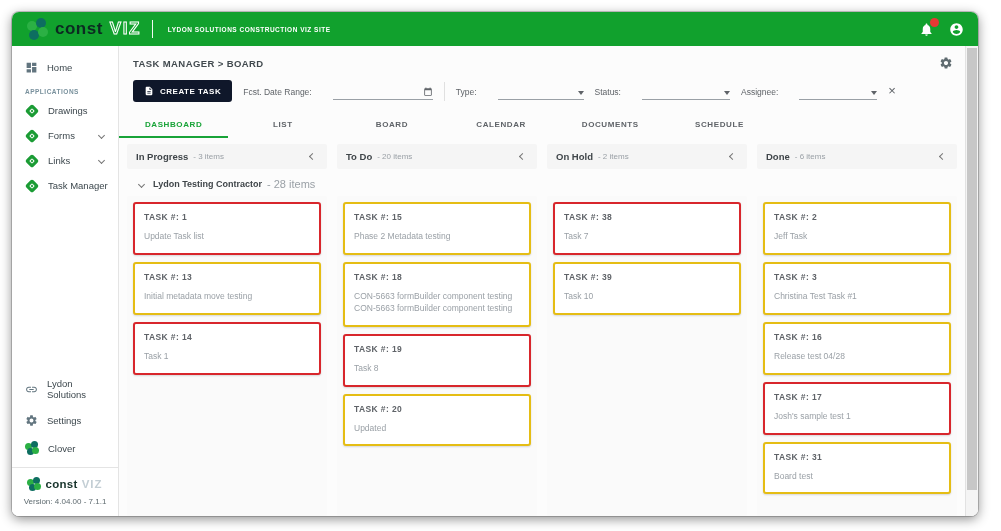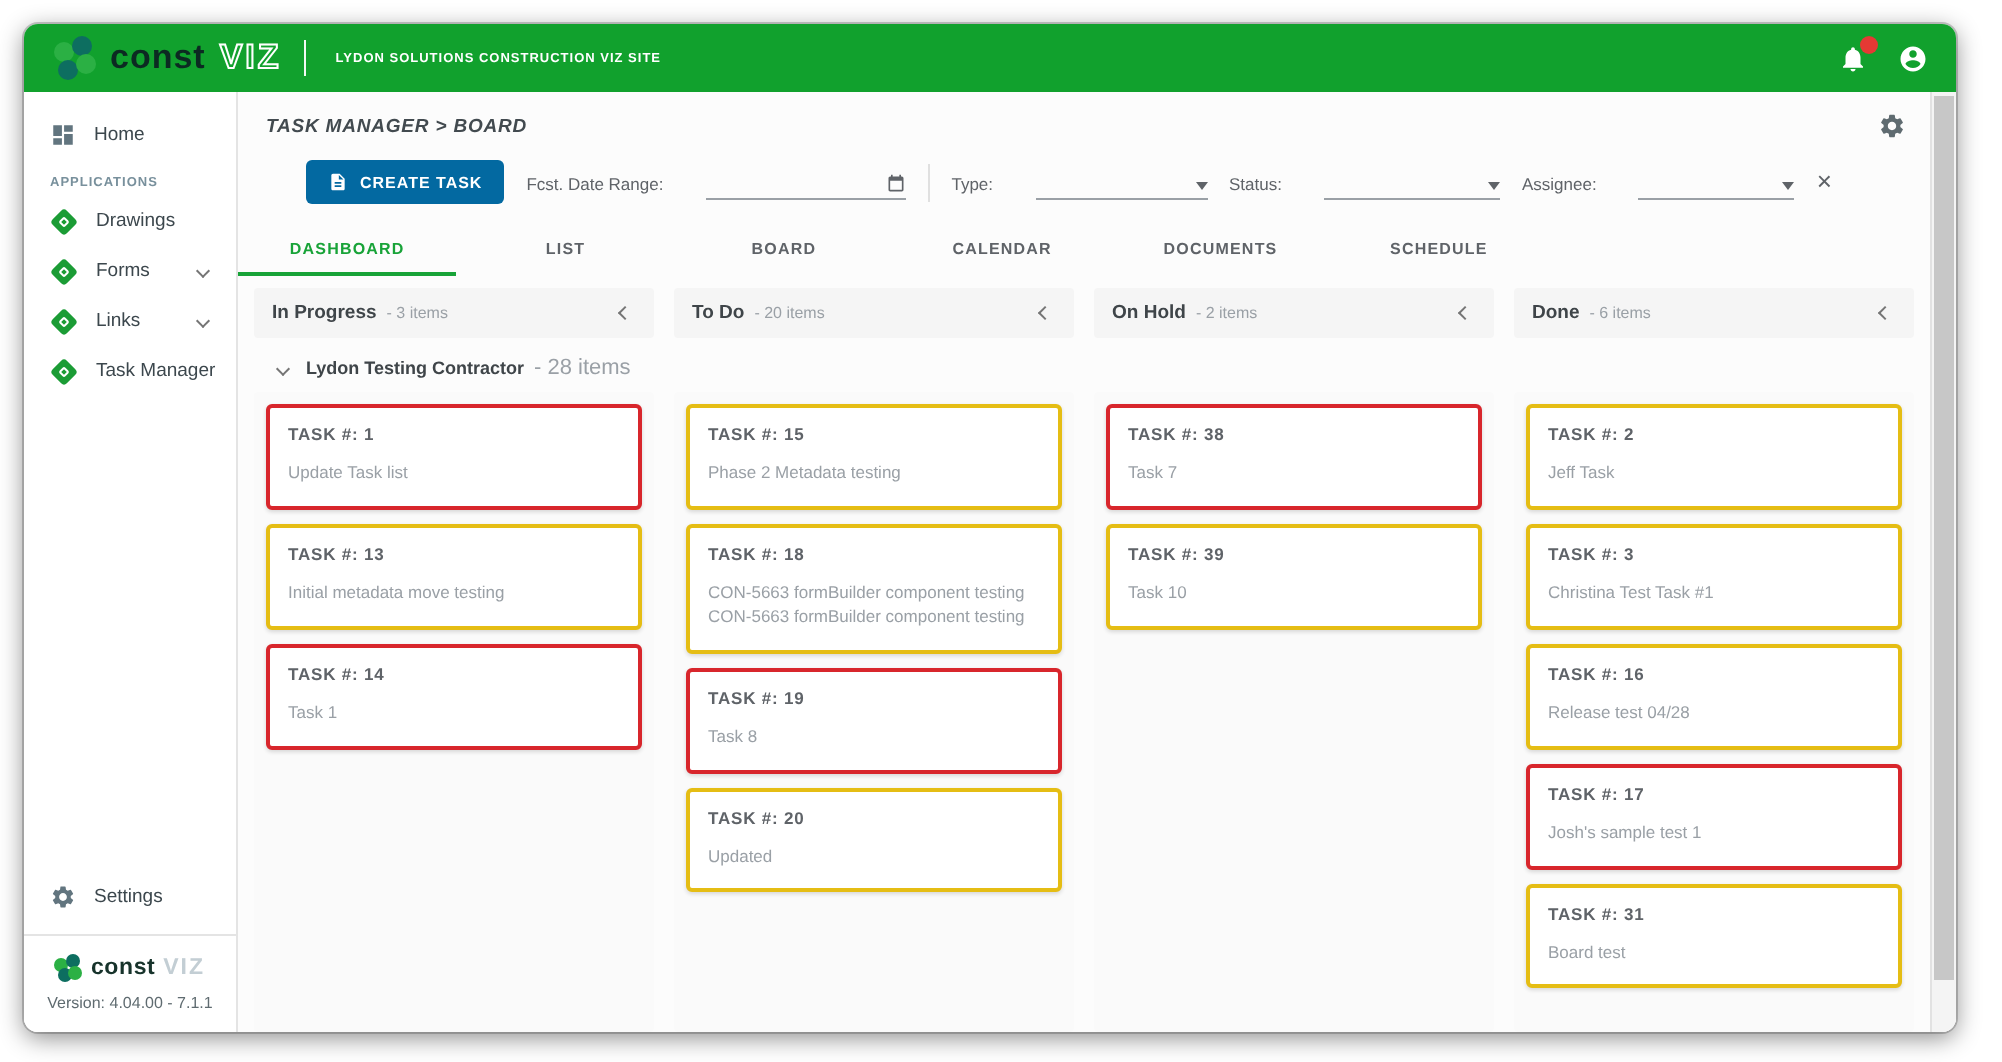--- a/index.html
+++ b/index.html
@@ -50,26 +50,26 @@
   .mini-clover .l4 { left:7px; top:6px; width:7px; height:7px; background:#2bb044; }
   .side-logo-box { border-top:1px solid #e4e4e4; margin-top:5px; padding:9px 4px 10px; text-align:center; }
   .mini-logo { display:flex; align-items:center; justify-content:center; gap:4px; }
   .mini-const { font-size:11.5px; font-weight:bold; color:#17332b; letter-spacing:.3px; }
   .mini-viz { font-size:11.5px; font-weight:bold; color:#c3ced4; letter-spacing:1px; }
   .version { font-size:8px; color:#5f6b70; margin-top:6px; }
 
   
   .content { flex:1; display:flex; flex-direction:column; min-width:0; }
   .crumb-row { display:flex; align-items:center; padding:10px 12px 2px 14px; }
-  .crumb { font-size:9.5px; font-weight:bold; color:#424a4f; letter-spacing:.4px;font-style:italic; }
+  .crumb { font-size:9.5px; font-weight:bold; color:#424a4f; letter-spacing:.4px; }
   .board-gear { margin-left:auto; width:14px; height:14px; color:#5f6b70; cursor:pointer; }
 
   .filter-row { display:flex; align-items:center; padding:8px 14px 9px; gap:11px; }
-  .create-btn { display:flex; align-items:center; gap:6px; background:#0369a1; color:#fff; font-size:8px; font-weight:bold;
-                letter-spacing:.5px; padding:6px 11px; border-radius:3px; border:none; cursor:pointer; font-family:inherit;margin-left:20px; }
+  .create-btn { display:flex; align-items:center; gap:6px; background:#0f172a; color:#fff; font-size:8px; font-weight:bold;
+                letter-spacing:.5px; padding:6px 11px; border-radius:3px; border:none; cursor:pointer; font-family:inherit; }
   .btn-icon { width:10px; height:10px; color:#fff; }
   .field { display:flex; align-items:flex-end; gap:21px; }
   .field-label { font-size:8.5px; color:#5f6368; padding-bottom:3px; }
   .field-line { display:flex; align-items:flex-end; border-bottom:1px solid #9aa0a6; height:17px; padding-bottom:2px; }
   .field-line input { border:none; outline:none; background:transparent; flex:1; min-width:0; font-size:8.5px; font-family:inherit; }
   .w-date { width:100px; } .w-type { width:86px; } .w-status { width:88px; } .w-assignee { width:78px; }
   .cal-icon { width:10px; height:10px; color:#5f6368; flex:0 0 10px; }
   .tri { width:0; height:0; border-left:3.5px solid transparent; border-right:3.5px solid transparent; border-top:4.5px solid #5f6368; margin-bottom:2px; }
   .vdiv { width:1px; height:19px; background:#e0e0e0; }
   .clear-x { font-size:13px; color:#5f6368; cursor:pointer; line-height:1; padding-bottom:2px; }
@@ -167,24 +167,41 @@
           <div class="side-item">
             <span class="diamond"></span>
             <span>Task Manager</span>
           </div>
         </div>
 
       <div class="side-footer">
         <div class="side-item">
           <span class="side-icon">
             <svg viewBox="0 0 24 24">
+                <path d="M3.9 12c0-1.71 1.39-3.1 3.1-3.1h4V7H7c-2.76 0-5 2.24-5 5s2.24 5 5 5h4v-1.9H7c-1.71 0-3.1-1.39-3.1-3.1zM8 13h8v-2H8v2zm9-6h-4v1.9h4c1.71 0 3.1 1.39 3.1 3.1s-1.39 3.1-3.1 3.1h-4V17h4c2.76 0 5-2.24 5-5s-2.24-5-5-5z"></path>
+              </svg>
+          </span>
+          <span>Lydon Solutions</span>
+        </div>
+        <div class="side-item">
+          <span class="side-icon">
+            <svg viewBox="0 0 24 24">
                 <path d="M19.14 12.94c.04-.3.06-.61.06-.94 0-.32-.02-.64-.07-.94l2.03-1.58a.49.49 0 0 0 .12-.61l-1.92-3.32a.488.488 0 0 0-.59-.22l-2.39.96c-.5-.38-1.03-.7-1.62-.94l-.36-2.54a.484.484 0 0 0-.48-.41h-3.84c-.24 0-.43.17-.47.41l-.36 2.54c-.59.24-1.13.57-1.62.94l-2.39-.96c-.22-.08-.47 0-.59.22L2.74 8.87c-.12.21-.08.47.12.61l2.03 1.58c-.05.3-.09.63-.09.94s.02.64.07.94l-2.03 1.58a.49.49 0 0 0-.12.61l1.92 3.32c.12.22.37.29.59.22l2.39-.96c.5.38 1.03.7 1.62.94l.36 2.54c.05.24.24.41.48.41h3.84c.24 0 .44-.17.47-.41l.36-2.54c.59-.24 1.13-.56 1.62-.94l2.39.96c.22.08.47 0 .59-.22l1.92-3.32c.12-.22.07-.47-.12-.61l-2.01-1.58zM12 15.6c-1.98 0-3.6-1.62-3.6-3.6s1.62-3.6 3.6-3.6 3.6 1.62 3.6 3.6-1.62 3.6-3.6 3.6z"></path>
               </svg>
           </span>
           <span>Settings</span>
+        </div>
+        <div class="side-item">
+          <span class="mini-clover">
+              <i class="l1"></i>
+              <i class="l2"></i>
+              <i class="l3"></i>
+              <i class="l4"></i>
+            </span>
+          <span>Clover</span>
         </div>
         <div class="side-logo-box">
           <div class="mini-logo">
             <span class="mini-clover">
                 <i class="l1"></i>
                 <i class="l2"></i>
                 <i class="l3"></i>
                 <i class="l4"></i>
               </span>
             <span class="mini-const">const</span>

